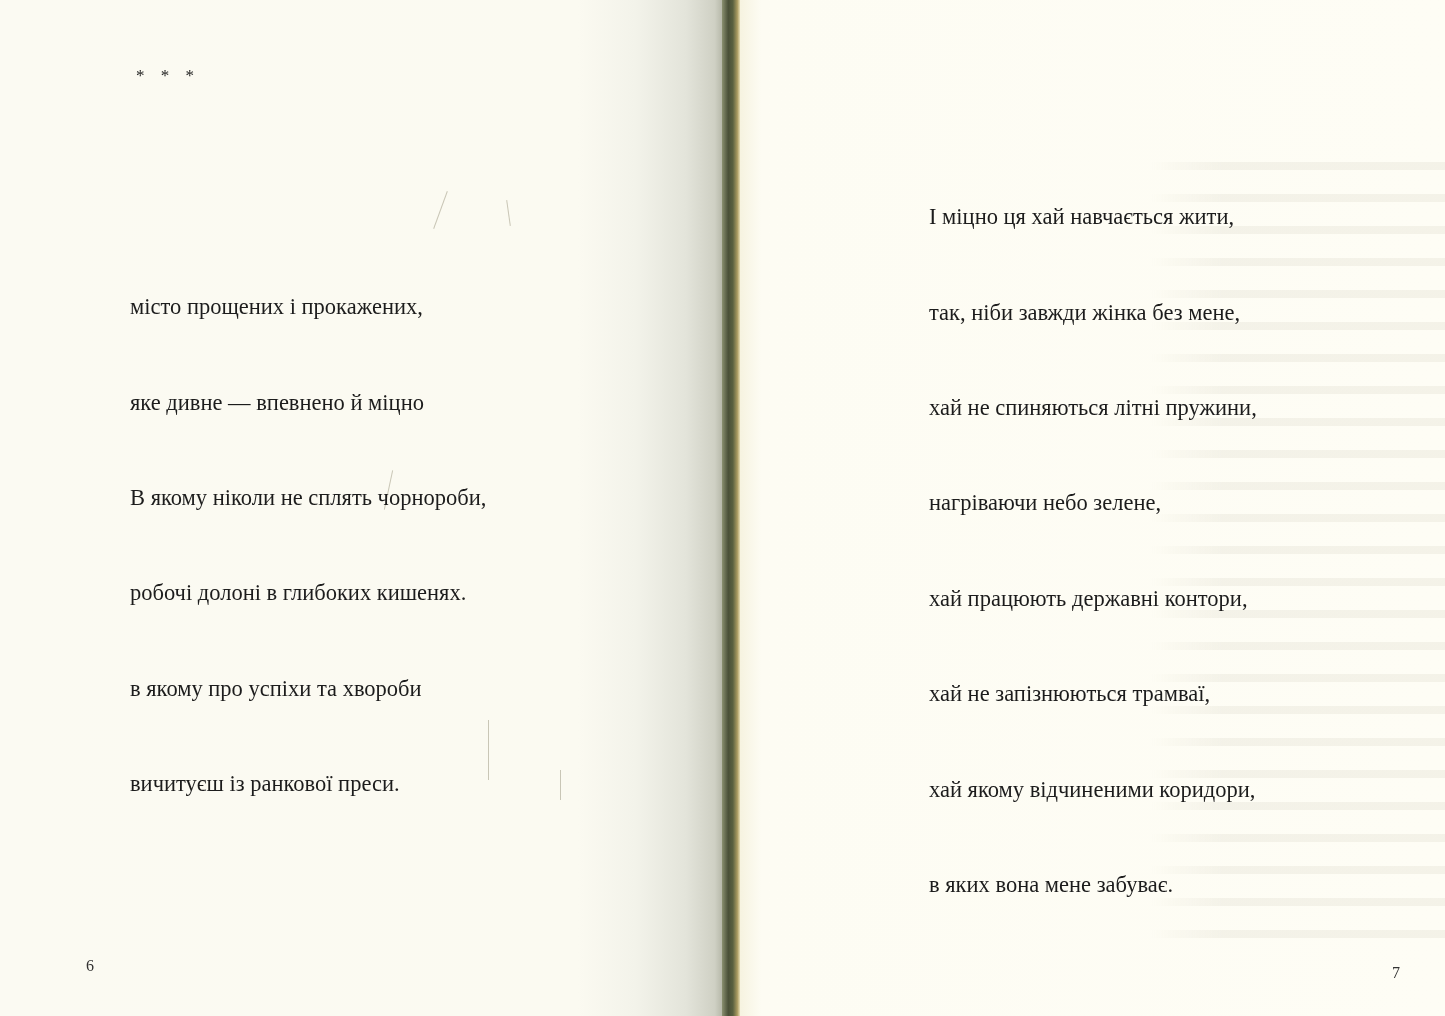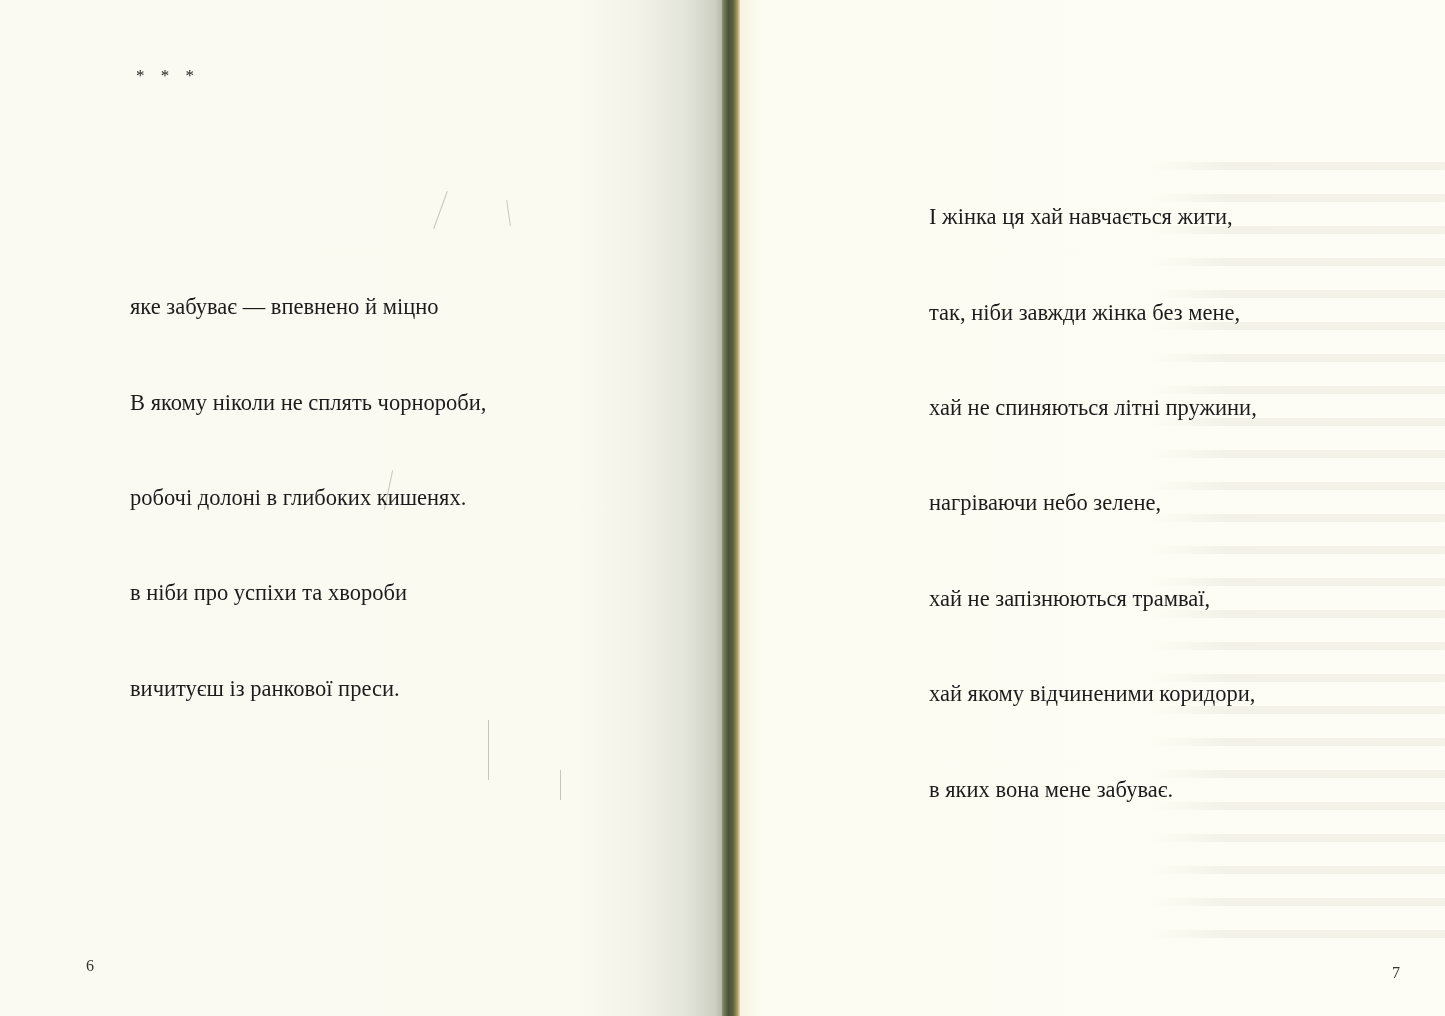--- a/index.html
+++ b/index.html
@@ -87,24 +87,25 @@
     <div class="stray-mark" style="left:508px;top:200px;height:26px;transform:rotate(-8deg);"></div>
     <div class="stray-mark" style="left:388px;top:470px;height:40px;transform:rotate(12deg);"></div>
     <div class="stray-mark" style="left:488px;top:720px;height:60px;"></div>
     <div class="stray-mark" style="left:560px;top:770px;height:30px;"></div>
   </div>
 
   <div class="asterisks">* * *</div>
 
   <div class="poem poem-left">
     <div class="stanza">
-      <span class="line">яке забуває — впевнено й міцно</span>
+      <span class="line">місто прощених і прокажених,</span>
+      <span class="line">яке дивне — впевнено й міцно</span>
       <span class="line">В якому ніколи не сплять чорнороби,</span>
       <span class="line">робочі долоні в глибоких кишенях.</span>
-      <span class="line">в ніби про успіхи та хвороби</span>
+      <span class="line">в якому про успіхи та хвороби</span>
       <span class="line">вичитуєш із ранкової преси.</span>
     </div>
     
     
   </div>
 
   <div class="page-number pn-left">6</div>
 
   <div class="gutter"></div>
 
@@ -112,24 +113,25 @@
 
   <div style="position:absolute;left:1150px;top:140px;width:295px;height:800px;
               background:
                 repeating-linear-gradient(to bottom, transparent 0px, transparent 22px, rgba(200,196,178,0.18) 22px, rgba(200,196,178,0.18) 30px, transparent 30px, transparent 32px);
               -webkit-mask-image: linear-gradient(to right, transparent 0%, #000 25%);
               mask-image: linear-gradient(to right, transparent 0%, #000 25%);">
   </div>
 
   <div class="poem poem-right">
     <div class="stanza">
-      <span class="line">І жінка ця хай навчається жити,</span>
+      <span class="line">І міцно ця хай навчається жити,</span>
       <span class="line">так, ніби завжди жінка без мене,</span>
       <span class="line">хай не спиняються літні пружини,</span>
       <span class="line">нагріваючи небо зелене,</span>
+      <span class="line">хай працюють державні контори,</span>
       <span class="line">хай не запізнюються трамваї,</span>
       <span class="line">хай якому відчиненими коридори,</span>
       <span class="line">в яких вона мене забуває.</span>
     </div>
     
   </div>
 
   <div class="page-number pn-right">7</div>
 
 </div>

